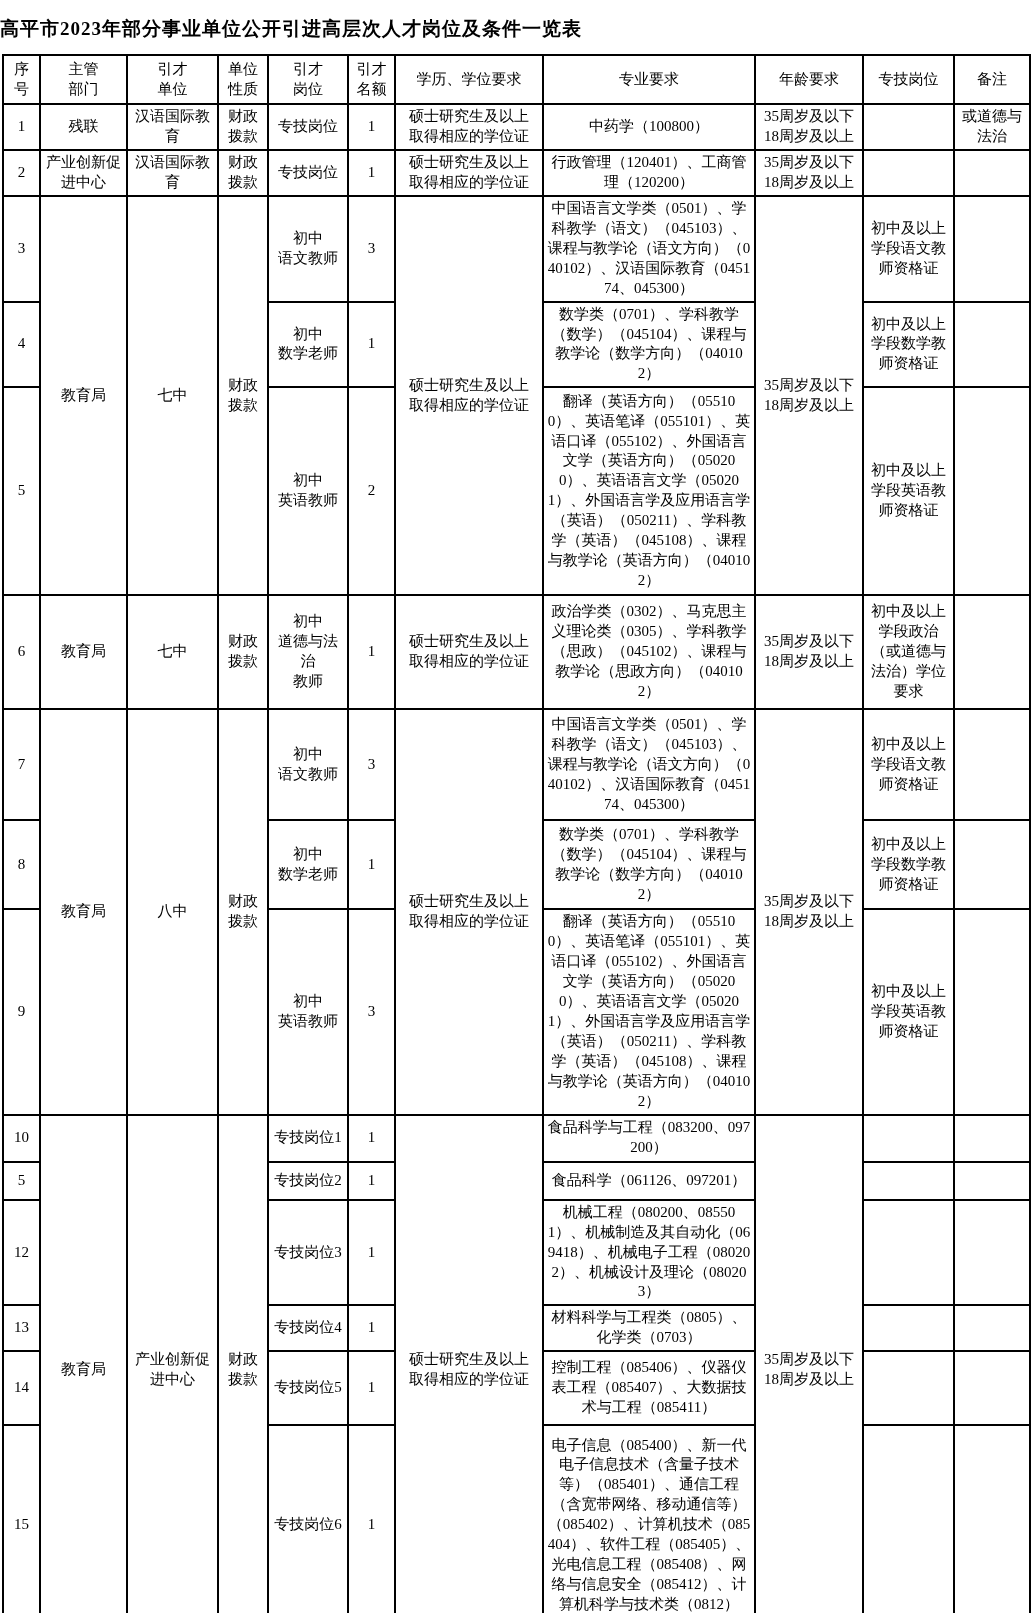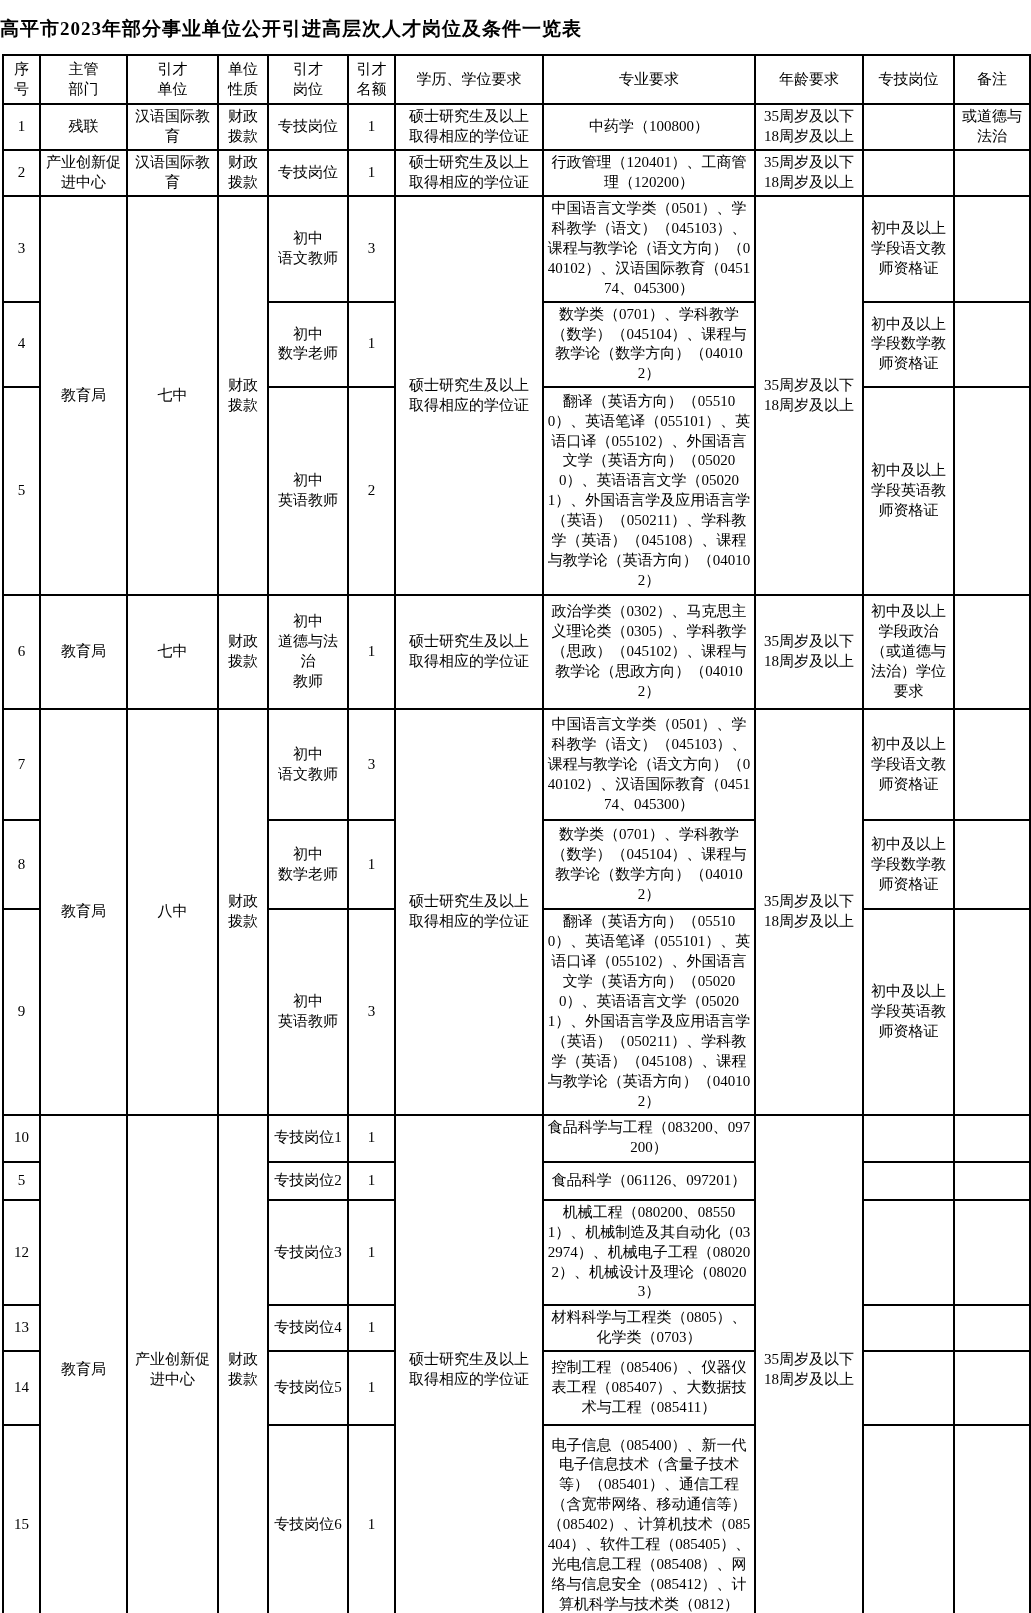--- a/index.html
+++ b/index.html
@@ -202,21 +202,21 @@
     <td>1</td>
     <td>食品科学（061126、097201）</td>
     <td></td>
     <td></td>
   </tr>
 
   <tr style="height:104px">
     <td>12</td>
     <td>专技岗位3</td>
     <td>1</td>
-    <td>机械工程（080200、085501）、机械制造及其自动化（032974）、机械电子工程（080202）、机械设计及理论（080203）</td>
+    <td>机械工程（080200、085501）、机械制造及其自动化（069418）、机械电子工程（080202）、机械设计及理论（080203）</td>
     <td></td>
     <td></td>
   </tr>
 
   <tr style="height:41px">
     <td>13</td>
     <td>专技岗位4</td>
     <td>1</td>
     <td>材料科学与工程类（0805）、化学类（0703）</td>
     <td></td>

